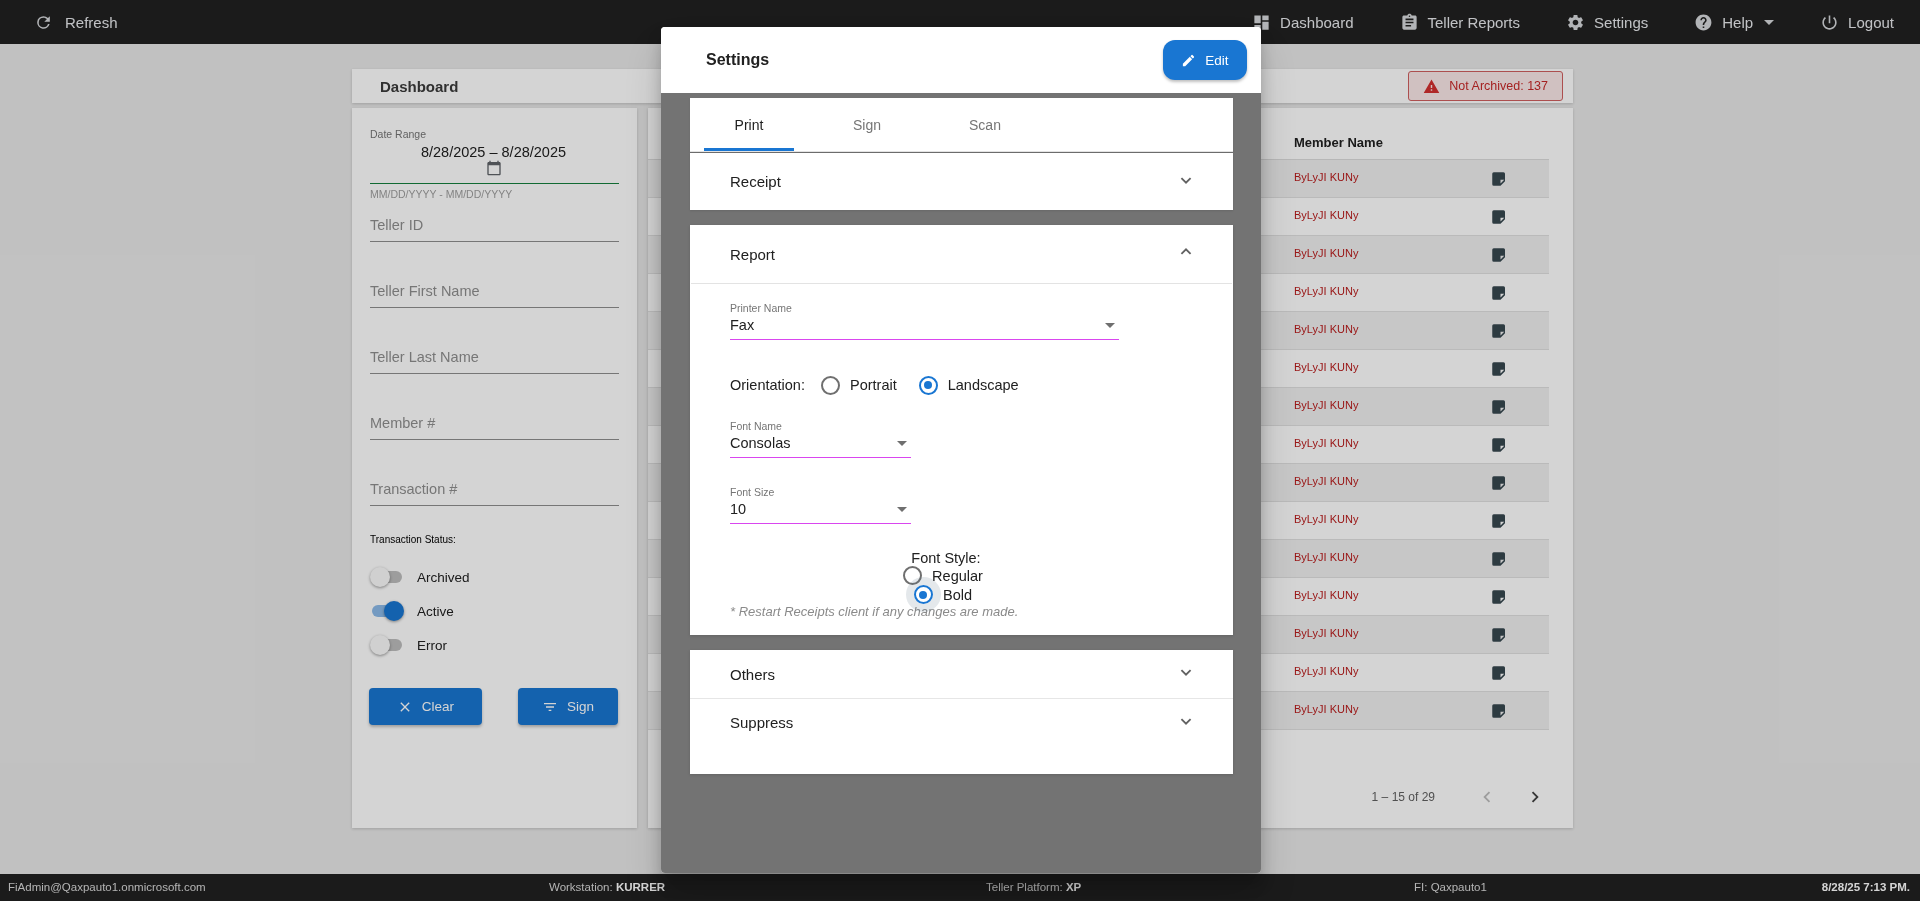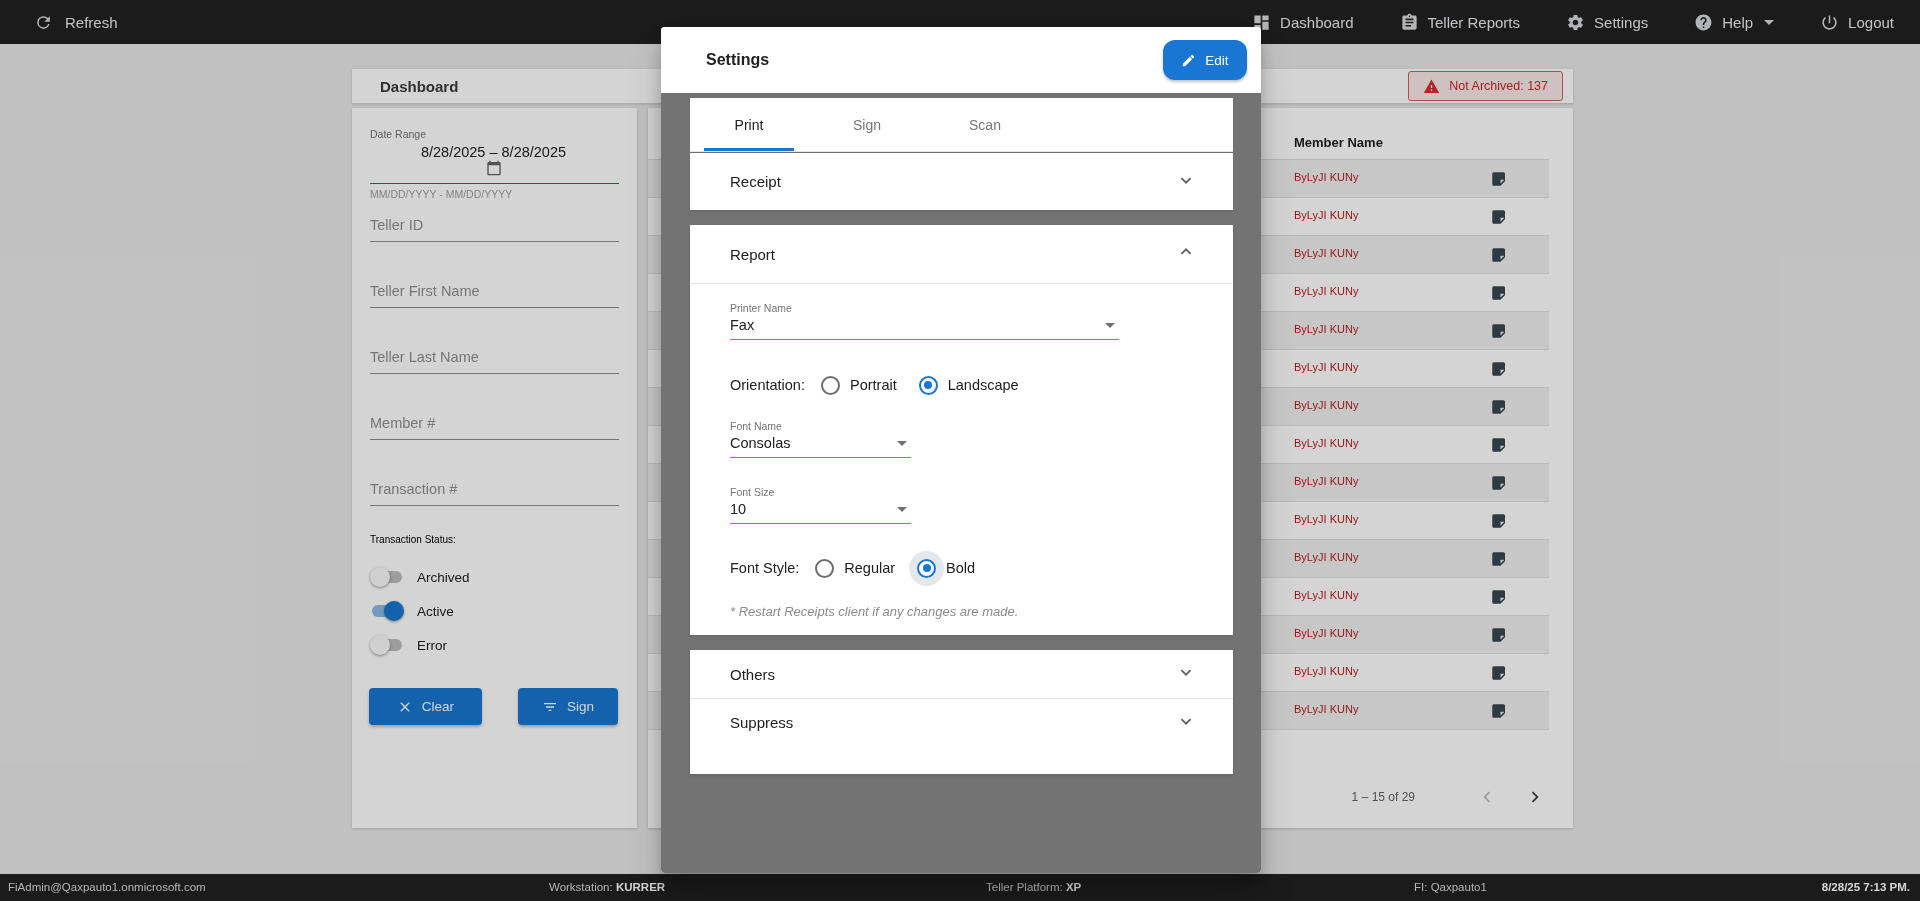--- a/index.html
+++ b/index.html
@@ -74,21 +74,21 @@
   .tbl-header { position:absolute; left:0; right:24px; top:0; height:52px; }
   .tbl-header .col-label { position:absolute; left:646px; top:27px; font-size:13px; font-weight:bold; color:#212121; }
   .tbl-header-divider { position:absolute; left:0; right:0; bottom:0; height:1px; background:#dcdcdc; }
   .trows { position:absolute; left:0; top:52px; width:901px; }
   .trow { position:relative; height:38px; border-bottom:1px solid #e0e0e0; cursor:pointer; }
   .trow.shaded { background:#f0f0f0; }
   .member-name { position:absolute; left:646px; top:11px; font-size:11px; color:#b91c1c; }
   .note-icon { position:absolute; left:842px; top:10px; width:18px; height:18px; cursor:pointer; }
   .note-icon svg { width:18px; height:18px; fill:#37474f; }
   .pager { position:absolute; right:26px; top:672px; height:34px; display:flex; align-items:center; }
-  .pager-range { font-size:12px; color:#616161; margin-right:60px; }
+  .pager-range { font-size:12px; color:#616161; margin-right:40px; }
   .pager-btn { width:24px; height:24px; display:flex; align-items:center; justify-content:center; cursor:pointer; }
   .pager-btn + .pager-btn { margin-left:24px; }
   .pager-btn svg { width:22px; height:22px; fill:#424242; }
   .pager-btn.disabled svg { fill:#bdbdbd; }
   .pager-btn.disabled { cursor:default; }
 
   
   .statusbar {
     position:absolute; left:0; right:0; bottom:0; height:27px; background:#212121;
     color:#d9d9d9; font-size:11.5px; z-index:1;
@@ -141,21 +141,21 @@
   .sel-field.w-lg { width:389px; margin-bottom:24px; }
   .sel-field.w-sm { width:181px; }
   .sel-label { font-size:10.5px; color:#757575; margin-bottom:1px; }
   .sel-row { display:flex; align-items:center; justify-content:space-between;
     border-bottom:1px solid #d946ef; padding:2px 4px 6px 0; }
   .sel-value { font-size:14.5px; color:#212121; }
   .caret { width:0; height:0; border-left:5px solid transparent; border-right:5px solid transparent; border-top:5px solid #6f6f6f; }
 
   .radio-row { display:flex; align-items:center; height:42px; }
   .radio-row.fname-gap { margin-bottom:14px; }
-  .radio-row.fstyle { height:36px; margin:26px 0 18px 0; }
+  .radio-row.fstyle { height:36px; margin:26px 0 18px 0;flex-direction:column; }
   .radio-row-label { font-size:14.5px; color:#212121; margin-right:16px; }
   .radio { display:flex; align-items:center; margin-right:22px; cursor:pointer; }
   .radio-circle { position:relative; width:19px; height:19px; border-radius:50%;
     border:2px solid #6f6f6f; margin-right:10px; flex:0 0 auto; }
   .radio.checked .radio-circle { border-color:#1976d2; }
   .radio.checked .radio-circle::after { content:""; position:absolute; left:3.5px; top:3.5px;
     width:8px; height:8px; border-radius:50%; background:#1976d2; }
   .radio.halo .radio-circle { box-shadow:0 0 0 8px rgba(90,110,130,.16); }
   .radio-opt-label { font-size:14.5px; color:#212121; }
 

